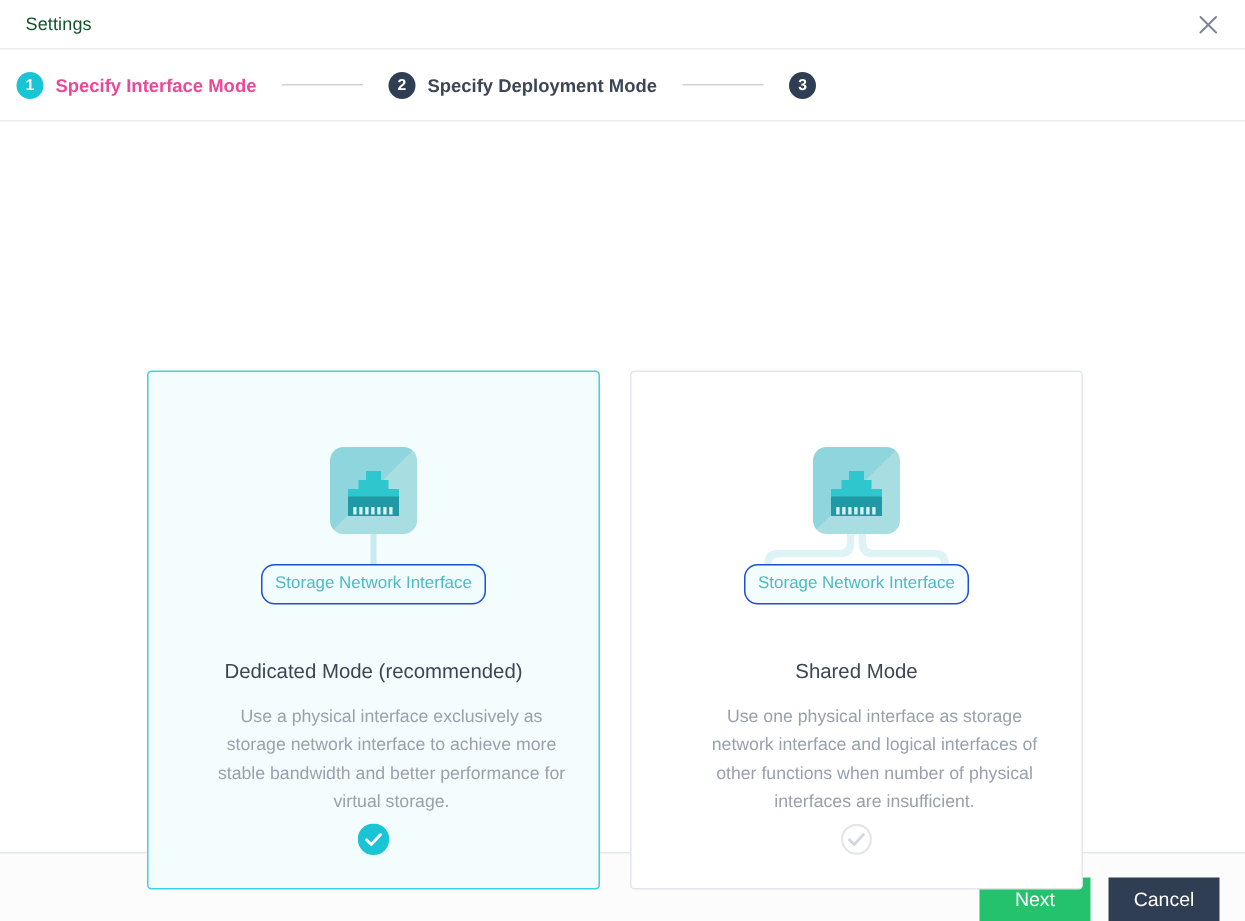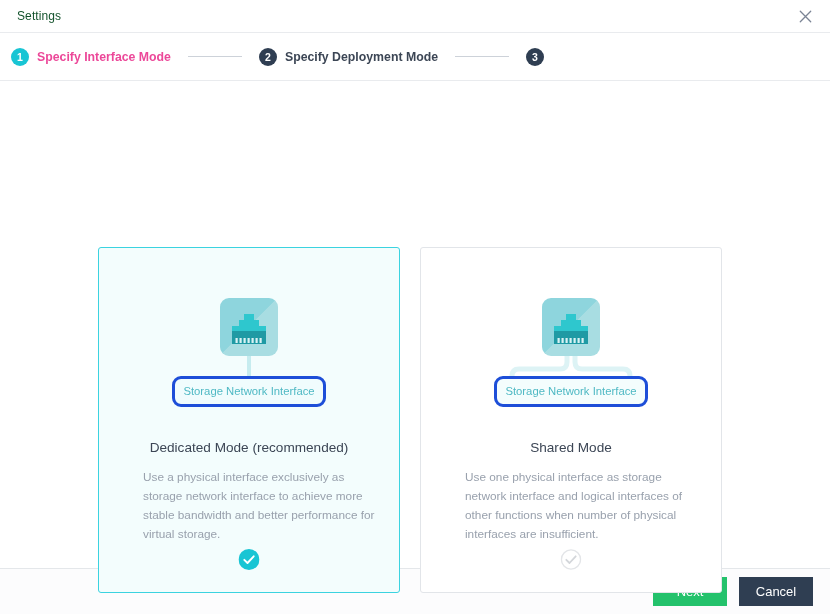--- a/index.html
+++ b/index.html
@@ -161,21 +161,21 @@
     position: absolute;
     top: 128px;
     left: 0;
     width: 100%;
     display: flex;
     justify-content: center;
     gap: 8px;
     z-index: 2;
   }
   .pill {
-    border: 3px solid #1d4ed8;
+    border: 1px solid #1d4ed8;
     background: #f4fdfd;
     border-radius: 9px;
     color: #4fb9c4;
     font-size: 11.3px;
     line-height: 14px;
     text-align: center;
     padding: 5px 8px 6px;
     min-width: 96px;
     box-sizing: border-box;
   }
@@ -188,42 +188,42 @@
     font-weight: normal;
     color: #3c4655;
     text-align: center;
   }
   .card-desc {
     margin-top: 13px;
     width: 236px;
     font-size: 11.8px;
     line-height: 19px;
     color: #99a1ad;
-    text-align: left;
+    text-align: center;
     margin-left: 24px;
   }
 
   .check {
     position: absolute;
     bottom: 22px;
     left: 50%;
     transform: translateX(-50%);
     width: 21px;
     height: 21px;
   }
   .check svg { display: block; }
 
   
   .footer {
     height: 46px;
     min-height: 46px;
     border-top: 1px solid #e4e7ea;
     background: #fcfcfd;
     display: flex;
-    align-items: center;
+    align-items: flex-end;
     justify-content: flex-end;
     padding-right: 17px;
     gap: 12px;
     box-sizing: border-box;
   }
   .btn {
     min-width: 74px;
     height: 29px;
     border: none;
     color: #ffffff;

